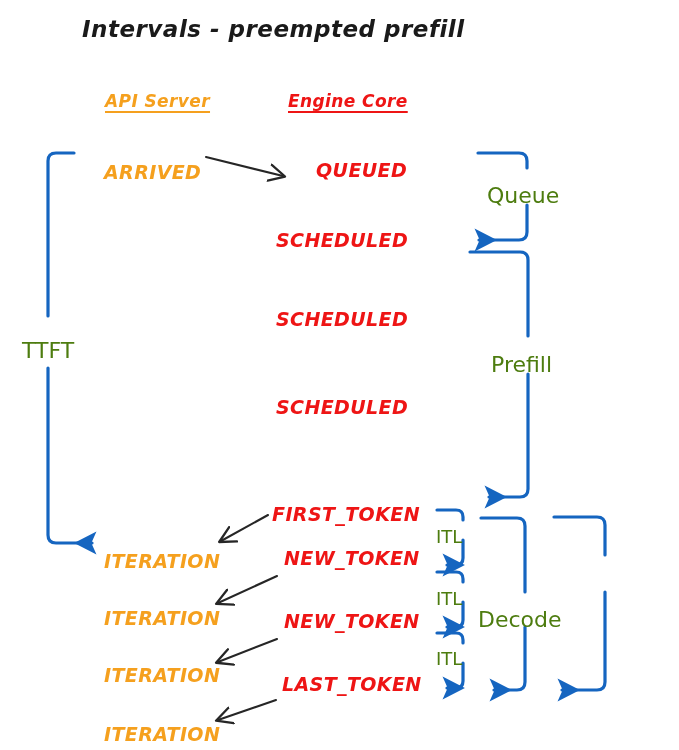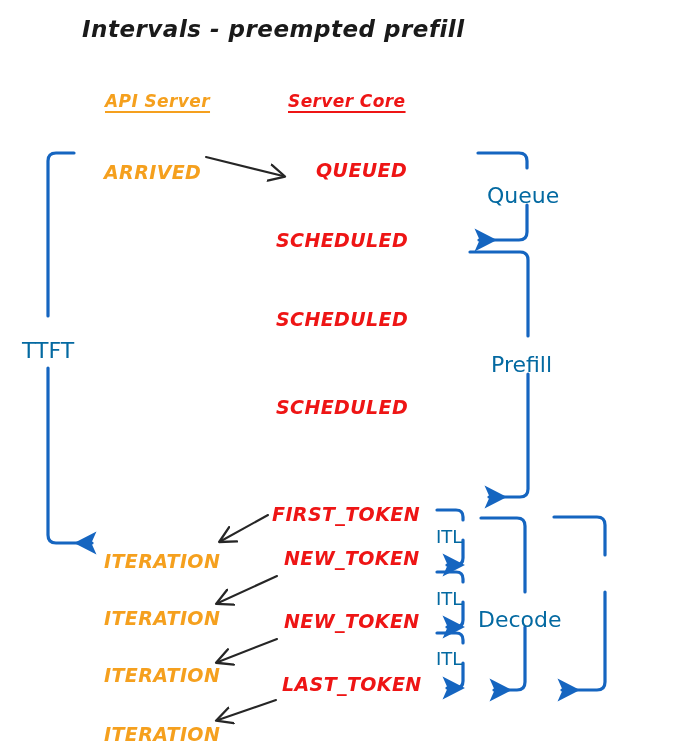--- a/index.html
+++ b/index.html
@@ -50,21 +50,21 @@
     text-decoration-thickness: 2px;
   }
   .head-api { color: #F5A01E; }
   .head-engine { color: #EE1515; }
   .state-red { color: #EE1515; font-size: 19px; }
   .state-orange { color: #F5A01E; font-size: 19px; }
   .blue-lbl {
     font-family: "DejaVu Sans", sans-serif;
     font-style: normal;
     font-weight: 400;
-    color: #0369a1;
+    color: #4d7c0f;
   }
   .blue-big { font-size: 22px; }
   .blue-small { font-size: 18px; }
 </style>
 </head>
 <body>
 
 <div id="page">
 
   <svg class="layer" viewBox="0 0 679 750">
@@ -111,21 +111,21 @@
       <path d="M277,639 L218,662" marker-end="url(#blkHead)"></path>
       <path d="M276,700 L218,720" marker-end="url(#blkHead)"></path>
     </g>
   </svg>
 
   <div class="layer">
 
     <div class="lbl title" style="left:82px; top:18px;">Intervals - preempted prefill</div>
 
     <div class="lbl hand col-head head-api" style="left:105px; top:93px;">API Server</div>
-    <div class="lbl hand col-head head-engine" style="left:288px; top:93px;">Server Core</div>
+    <div class="lbl hand col-head head-engine" style="left:288px; top:93px;">Engine Core</div>
 
     <div class="lbl hand state-orange" style="left:104px; top:163px;">ARRIVED</div>
     <div class="lbl hand state-orange" style="left:104px; top:552px;">ITERATION</div>
     <div class="lbl hand state-orange" style="left:104px; top:609px;">ITERATION</div>
     <div class="lbl hand state-orange" style="left:104px; top:666px;">ITERATION</div>
     <div class="lbl hand state-orange" style="left:104px; top:725px;">ITERATION</div>
 
     <div class="lbl hand state-red" style="left:297px; top:161px;margin-left:19px;">QUEUED</div>
     <div class="lbl hand state-red" style="left:276px; top:231px;">SCHEDULED</div>
     <div class="lbl hand state-red" style="left:276px; top:310px;">SCHEDULED</div>

